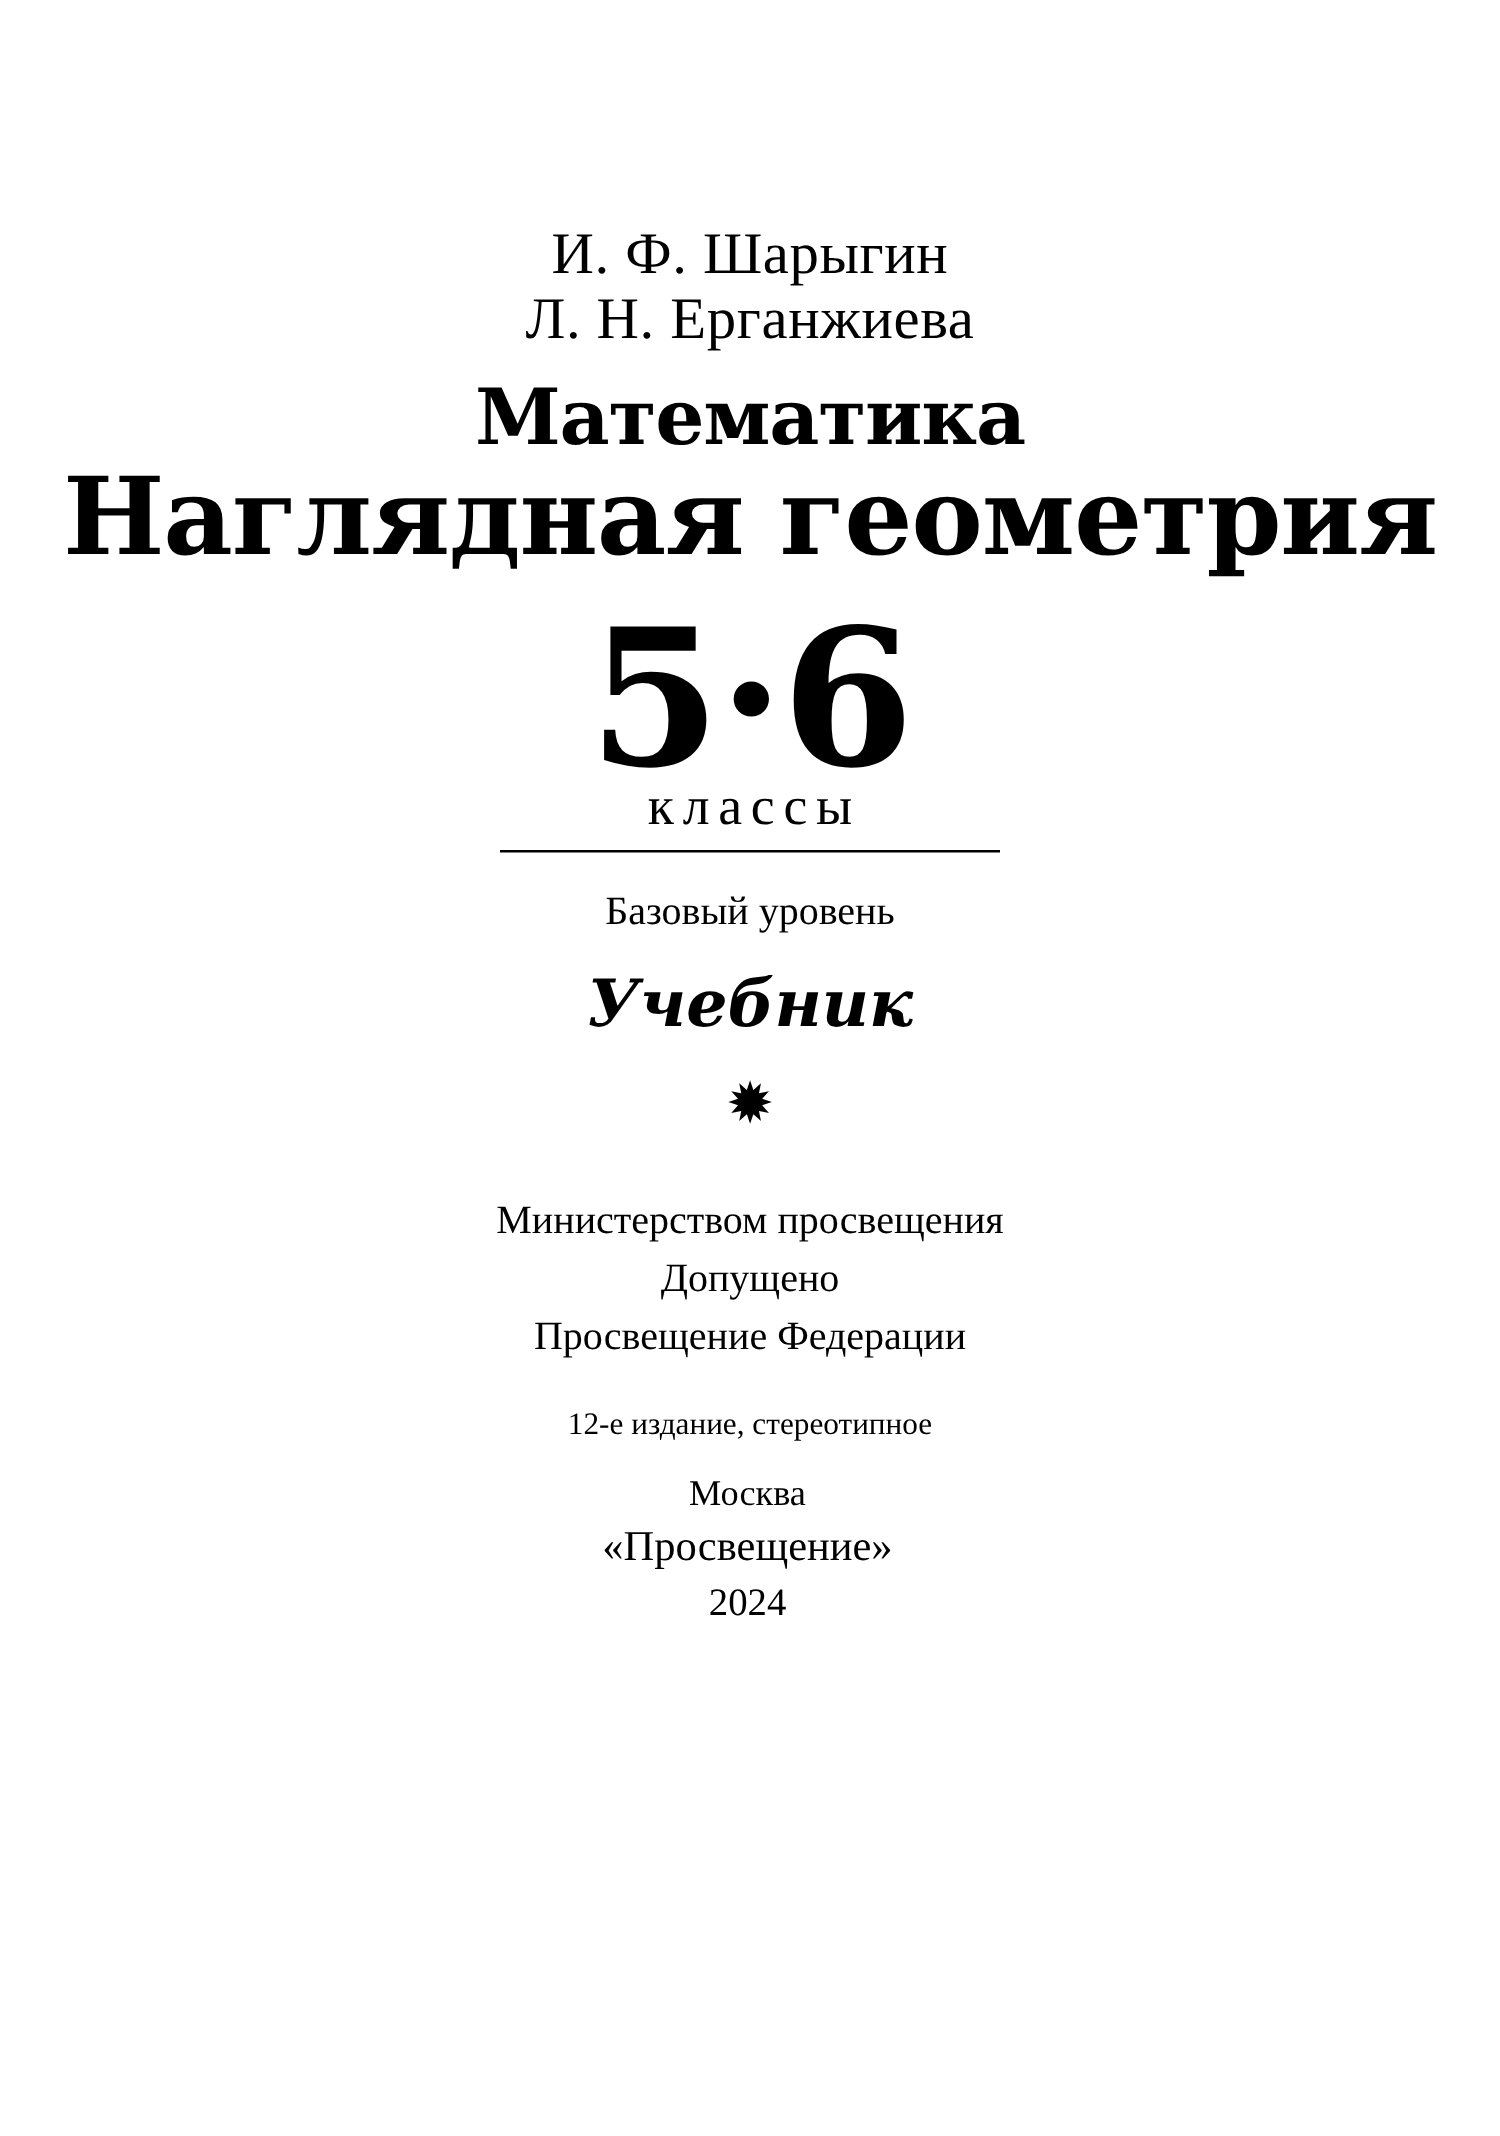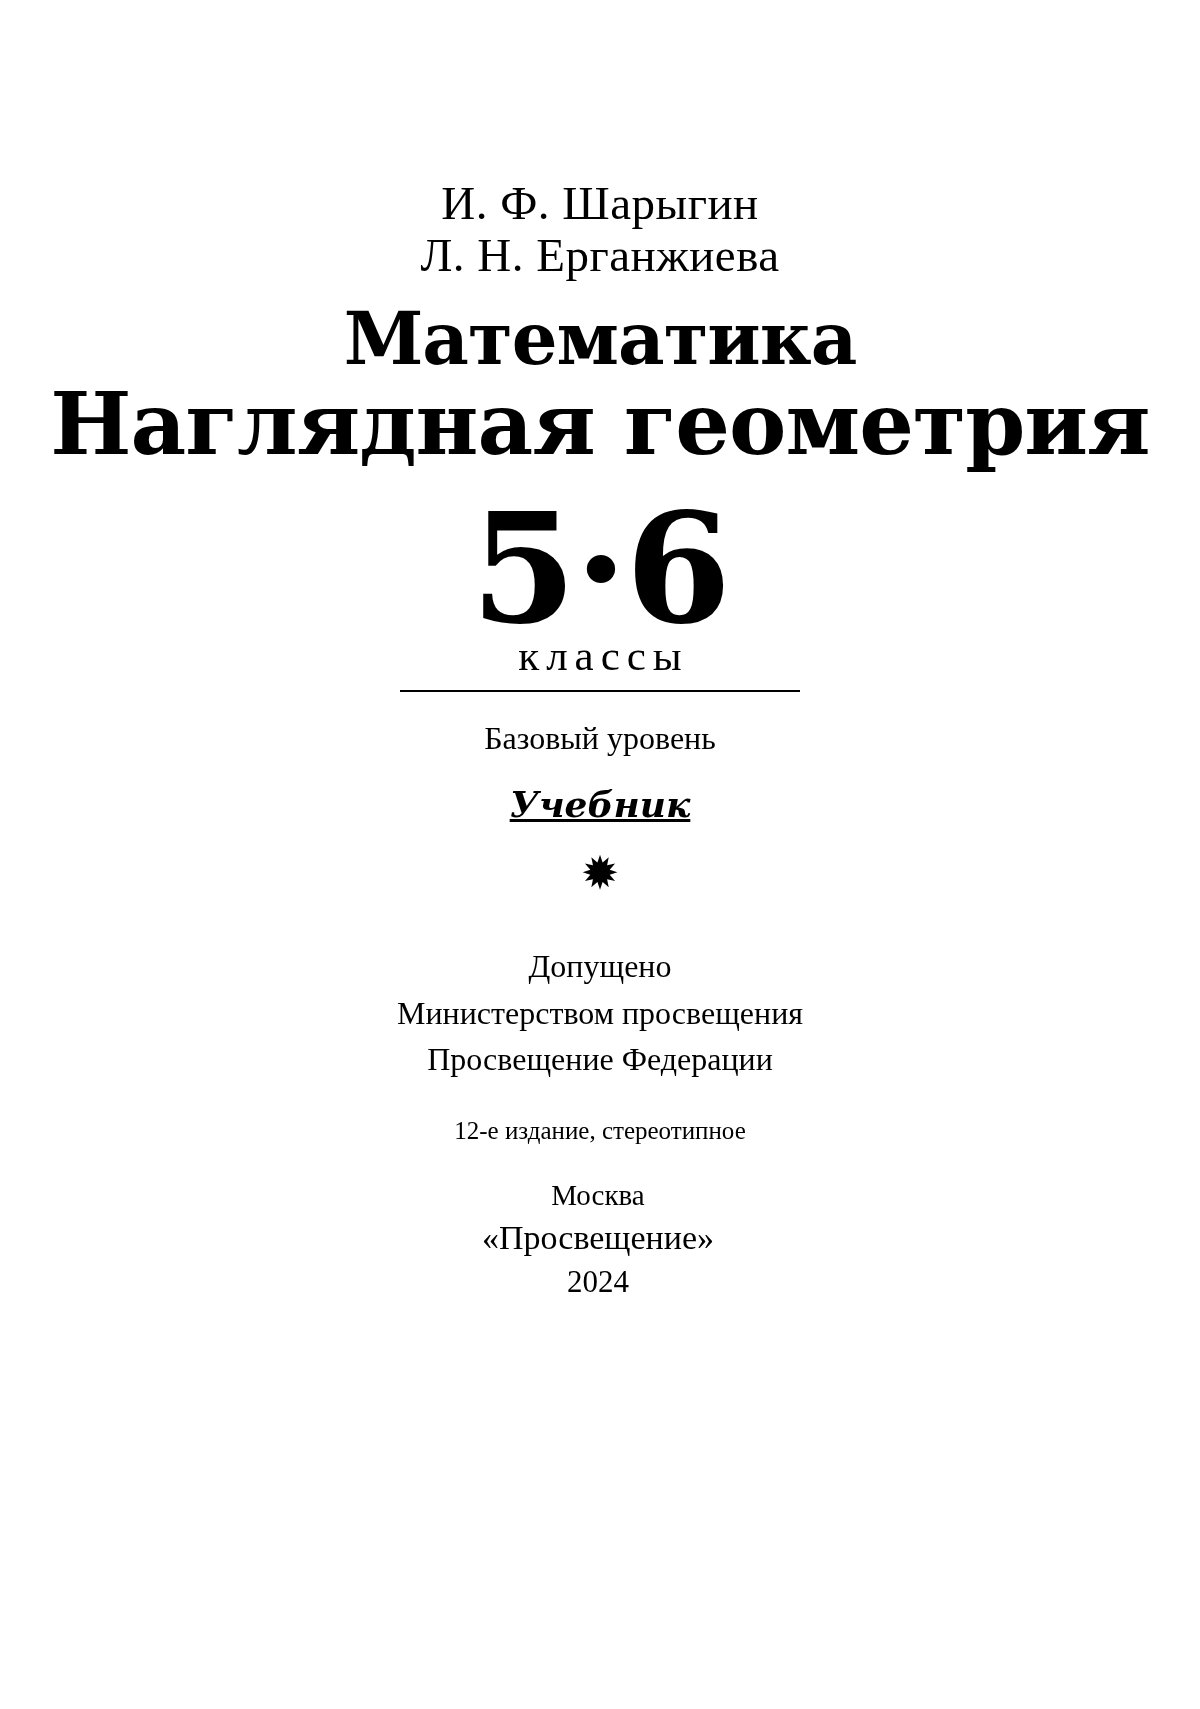--- a/index.html
+++ b/index.html
@@ -39,21 +39,21 @@
 
   
   .title-block {
     margin-top: 22px;
     text-align: center;
     line-height: 1.0;
   }
   .title-main {
     font-family: "DejaVu Serif", serif;
     font-weight: 700;
-    font-size: 72px;
+    font-size: 62px;
     letter-spacing: -1px;
     white-space: nowrap;
   }
   .title-sub {
     font-family: "DejaVu Serif", serif;
     font-weight: 700;
     font-size: 86px;
     letter-spacing: -1px;
     white-space: nowrap;
     margin-top: 6px;
@@ -90,23 +90,22 @@
     margin-top: 28px;
     font-family: "Liberation Serif", serif;
     font-size: 32px;
     text-align: center;
   }
   .doc-type {
     margin-top: 26px;
     font-family: "DejaVu Serif", serif;
     font-style: italic;
     font-weight: 700;
-    font-size: 36px;
+    font-size: 52px;
     text-align: center;
-    text-decoration: underline;
   }
 
   
   .ornament {
     margin-top: 26px;
     text-align: center;
     font-size: 46px;
     line-height: 1;
   }
 
@@ -162,22 +161,22 @@
     <div class="rule"></div>
   </div>
 
   <div class="level">Базовый уровень</div>
 
   <div class="doc-type">Учебник</div>
 
   <div class="ornament">✹</div>
 
   <div class="approval">
+    <div>Министерством просвещения</div>
     <div>Допущено</div>
-    <div>Министерством просвещения</div>
     <div>Просвещение Федерации</div>
   </div>
 
   <div class="edition">12-е издание, стереотипное</div>
 
   <div class="imprint">
     <div class="imprint-city">Москва</div>
     <div class="imprint-publisher">«Просвещение»</div>
     <div class="imprint-year">2024</div>
   </div>

